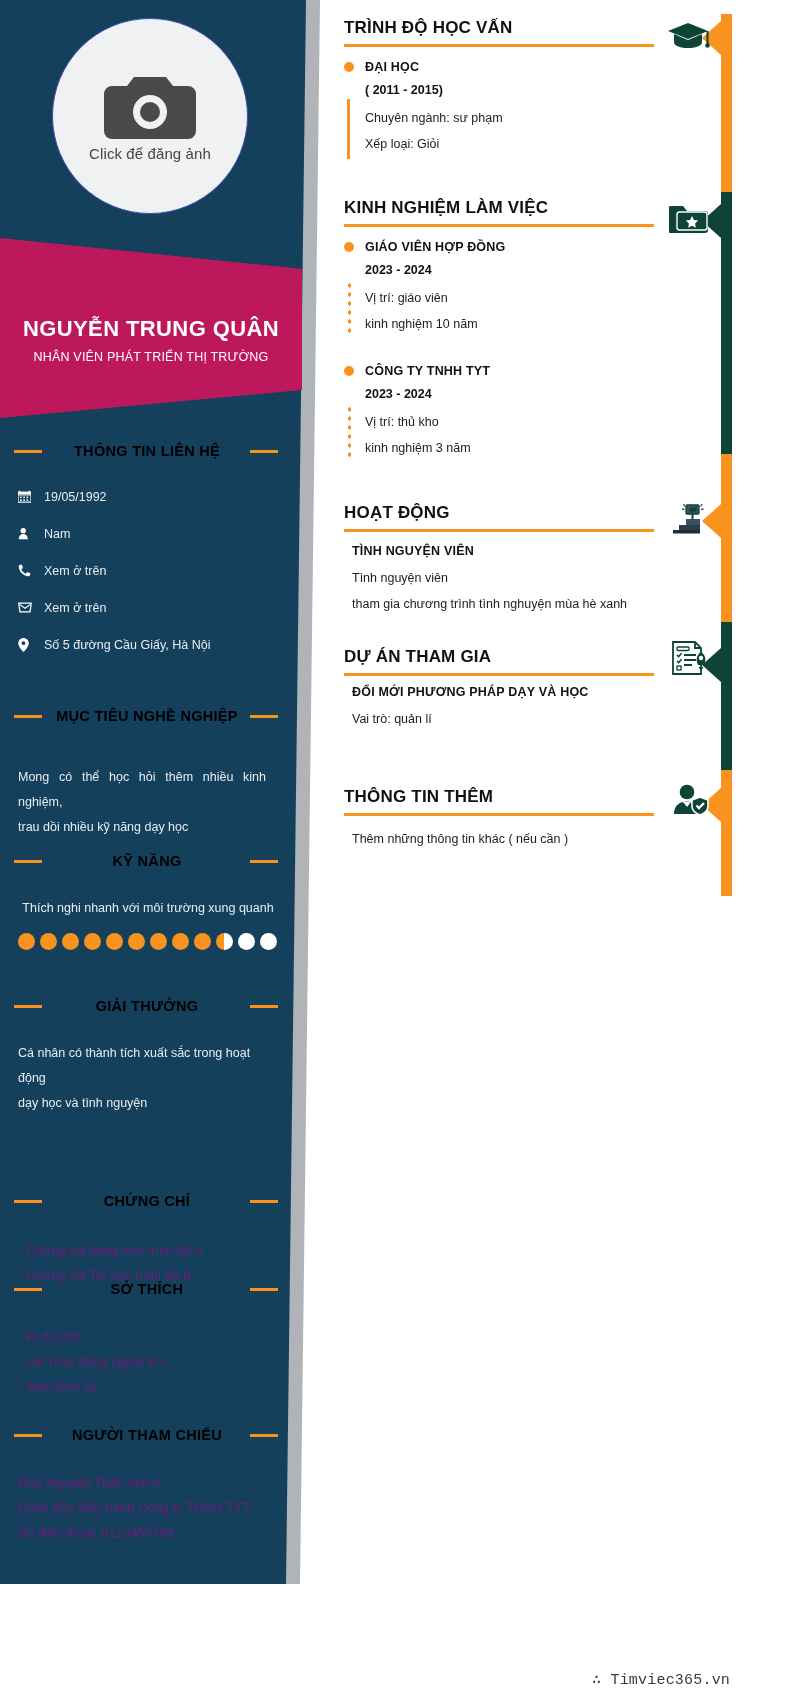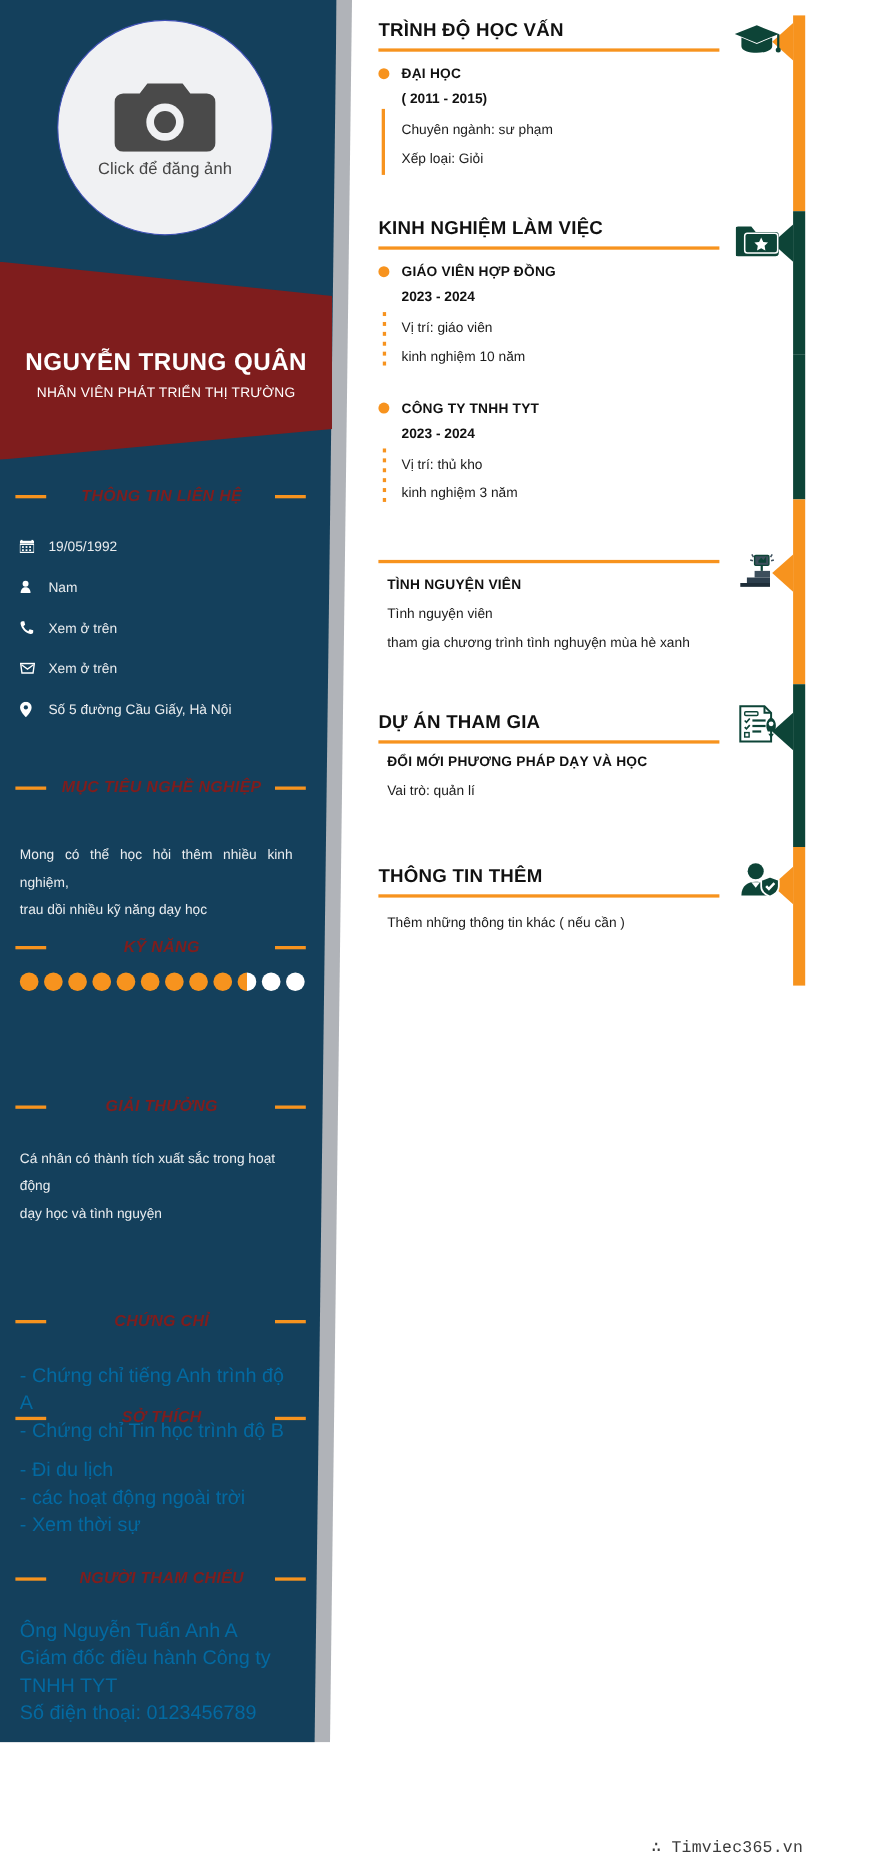--- a/index.html
+++ b/index.html
@@ -39,21 +39,21 @@
     align-items:center; justify-content:center;
   }
   #camera-icon{ margin-bottom:2px; }
   #photo-label{
     font-size:15px; color:#454545; letter-spacing:.1px;text-align:center;
   }
 
   
   #name-banner{
     position:absolute; left:0; top:238px; width:302px; height:180px;
-    background:#7f1d1d;
+    background:#be185d;
     clip-path:polygon(0 0, 302px 31px, 302px 152px, 0 180px);
     display:flex; flex-direction:column;
     align-items:center; justify-content:center;
     padding-top:24px;
   }
   #full-name{
     font-size:22px; font-weight:bold; color:#fff;
     letter-spacing:.4px; white-space:nowrap;
   }
   #job-title{
@@ -66,25 +66,24 @@
   .sb-head{
     display:flex; align-items:center; justify-content:center;
     gap:0px; margin-bottom:4px; position:relative; height:22px;
   }
   .sb-head .dash{
     width:28px; height:3px; background:#f7931e; flex:none;
   }
   .sb-head .dash.left{ margin-right:auto; margin-left:14px; }
   .sb-head .dash.right{ margin-left:auto; margin-right:22px; }
   .sb-title{
-    font-size:14.5px; font-weight:bold; color:#7f1d1d;
+    font-size:14.5px; font-weight:bold; color:#000000;
     letter-spacing:.3px; white-space:nowrap;
     position:absolute; left:0; right:0; text-align:center;
     padding-right:6px;
-    font-style:italic;
   }
   .sb-body{
     padding:0 30px 0 18px; color:#e9ecef; font-size:12.5px;
     line-height:25px;
   }
   .sb-body.just{ text-align:justify; padding-right:34px; }
 
   .contact-list{ list-style:none; margin-top:16px; padding-left:18px; }
   .contact-row{
     display:flex; align-items:center; height:37px;
@@ -96,21 +95,21 @@
   }
 
   
   #skill-dots{ display:flex; gap:5px; padding-left:18px; margin-top:12px; }
   .dot{ width:17px; height:17px; border-radius:50%; background:#fff; flex:none; }
   .dot.full{ background:#f7931e; }
   .dot.half{
     background:linear-gradient(to right,#f7931e 0 50%,#ffffff 50% 100%);
   }
 
-  .bullet-line{ color:#0369a1; font-size:18px; line-height:25px; }
+  .bullet-line{ color:#701a75; font-size:13px; line-height:25px; }
 
   
   #main{
     position:absolute; left:344px; top:0; width:456px; height:1705px;
   }
   .rs{ position:absolute; left:0; width:310px; }
   .rs-title{
     font-size:17px; font-weight:bold; color:#111;
     letter-spacing:.2px; white-space:nowrap;
   }
@@ -268,20 +267,21 @@
         <div>trau dồi nhiều kỹ năng dạy học</div>
       </div>
     </div>
 
     <div class="sb-section" style="top:850px">
       <div class="sb-head">
         <span class="dash left"></span>
         <span class="dash right"></span>
         <span class="sb-title">KỸ NĂNG</span>
       </div>
+      <div class="sb-body" style="margin-top:24px; text-align:center; padding-right:22px">Thích nghi nhanh với môi trường xung quanh</div>
       <div id="skill-dots">
         <span class="dot full"></span>
         <span class="dot full"></span>
         <span class="dot full"></span>
         <span class="dot full"></span>
         <span class="dot full"></span>
         <span class="dot full"></span>
         <span class="dot full"></span>
         <span class="dot full"></span>
         <span class="dot full"></span>
@@ -410,20 +410,21 @@
   </div>
   <span class="rail-icon" style="left:325px; top:203px;">
     <svg width="40" height="32" viewBox="0 0 40 32">
       <path d="M2 3 h12 l4 5 h18 a3 3 0 0 1 3 3 v16 a3 3 0 0 1 -3 3 h-34 a3 3 0 0 1 -3 -3 v-21 a3 3 0 0 1 3 -3 z" fill="#0d4437"></path>
       <rect x="8" y="9" width="30" height="18" rx="2.5" fill="#0d4437" stroke="#ffffff" stroke-width="1.4"></rect>
       <path d="M23 13 l1.9 3.9 4.3 .6 -3.1 3 .7 4.2 -3.8 -2 -3.8 2 .7 -4.2 -3.1 -3 4.3 -.6 z" fill="#ffffff"></path>
     </svg>
   </span>
 
   <div class="rs" style="top:503px">
+    <div class="rs-title">HOẠT ĐỘNG</div>
     <div class="rs-rule"></div>
     <div class="plain-sub">TÌNH NGUYỆN VIÊN</div>
     <div class="plain-line" style="margin-top:7px">Tình nguyện viên</div>
     <div class="plain-line">tham gia chương trình tình nghuyện mùa hè xanh</div>
   </div>
   <span class="rail-icon" style="left:328px; top:500px;">
     <svg width="38" height="34" viewBox="0 0 38 34">
       <rect x="14" y="5" width="13" height="9" rx="1" fill="#3d4f5c" stroke="#0d4437" stroke-width="1.3"></rect>
       <path d="M17.5 9.5 l2.5 -2.5 2 2 2.5 -3 v5.5 h-7 z" fill="#0d4437"></path>
       <rect x="19.5" y="14" width="2" height="5" fill="#0d4437"></rect>

